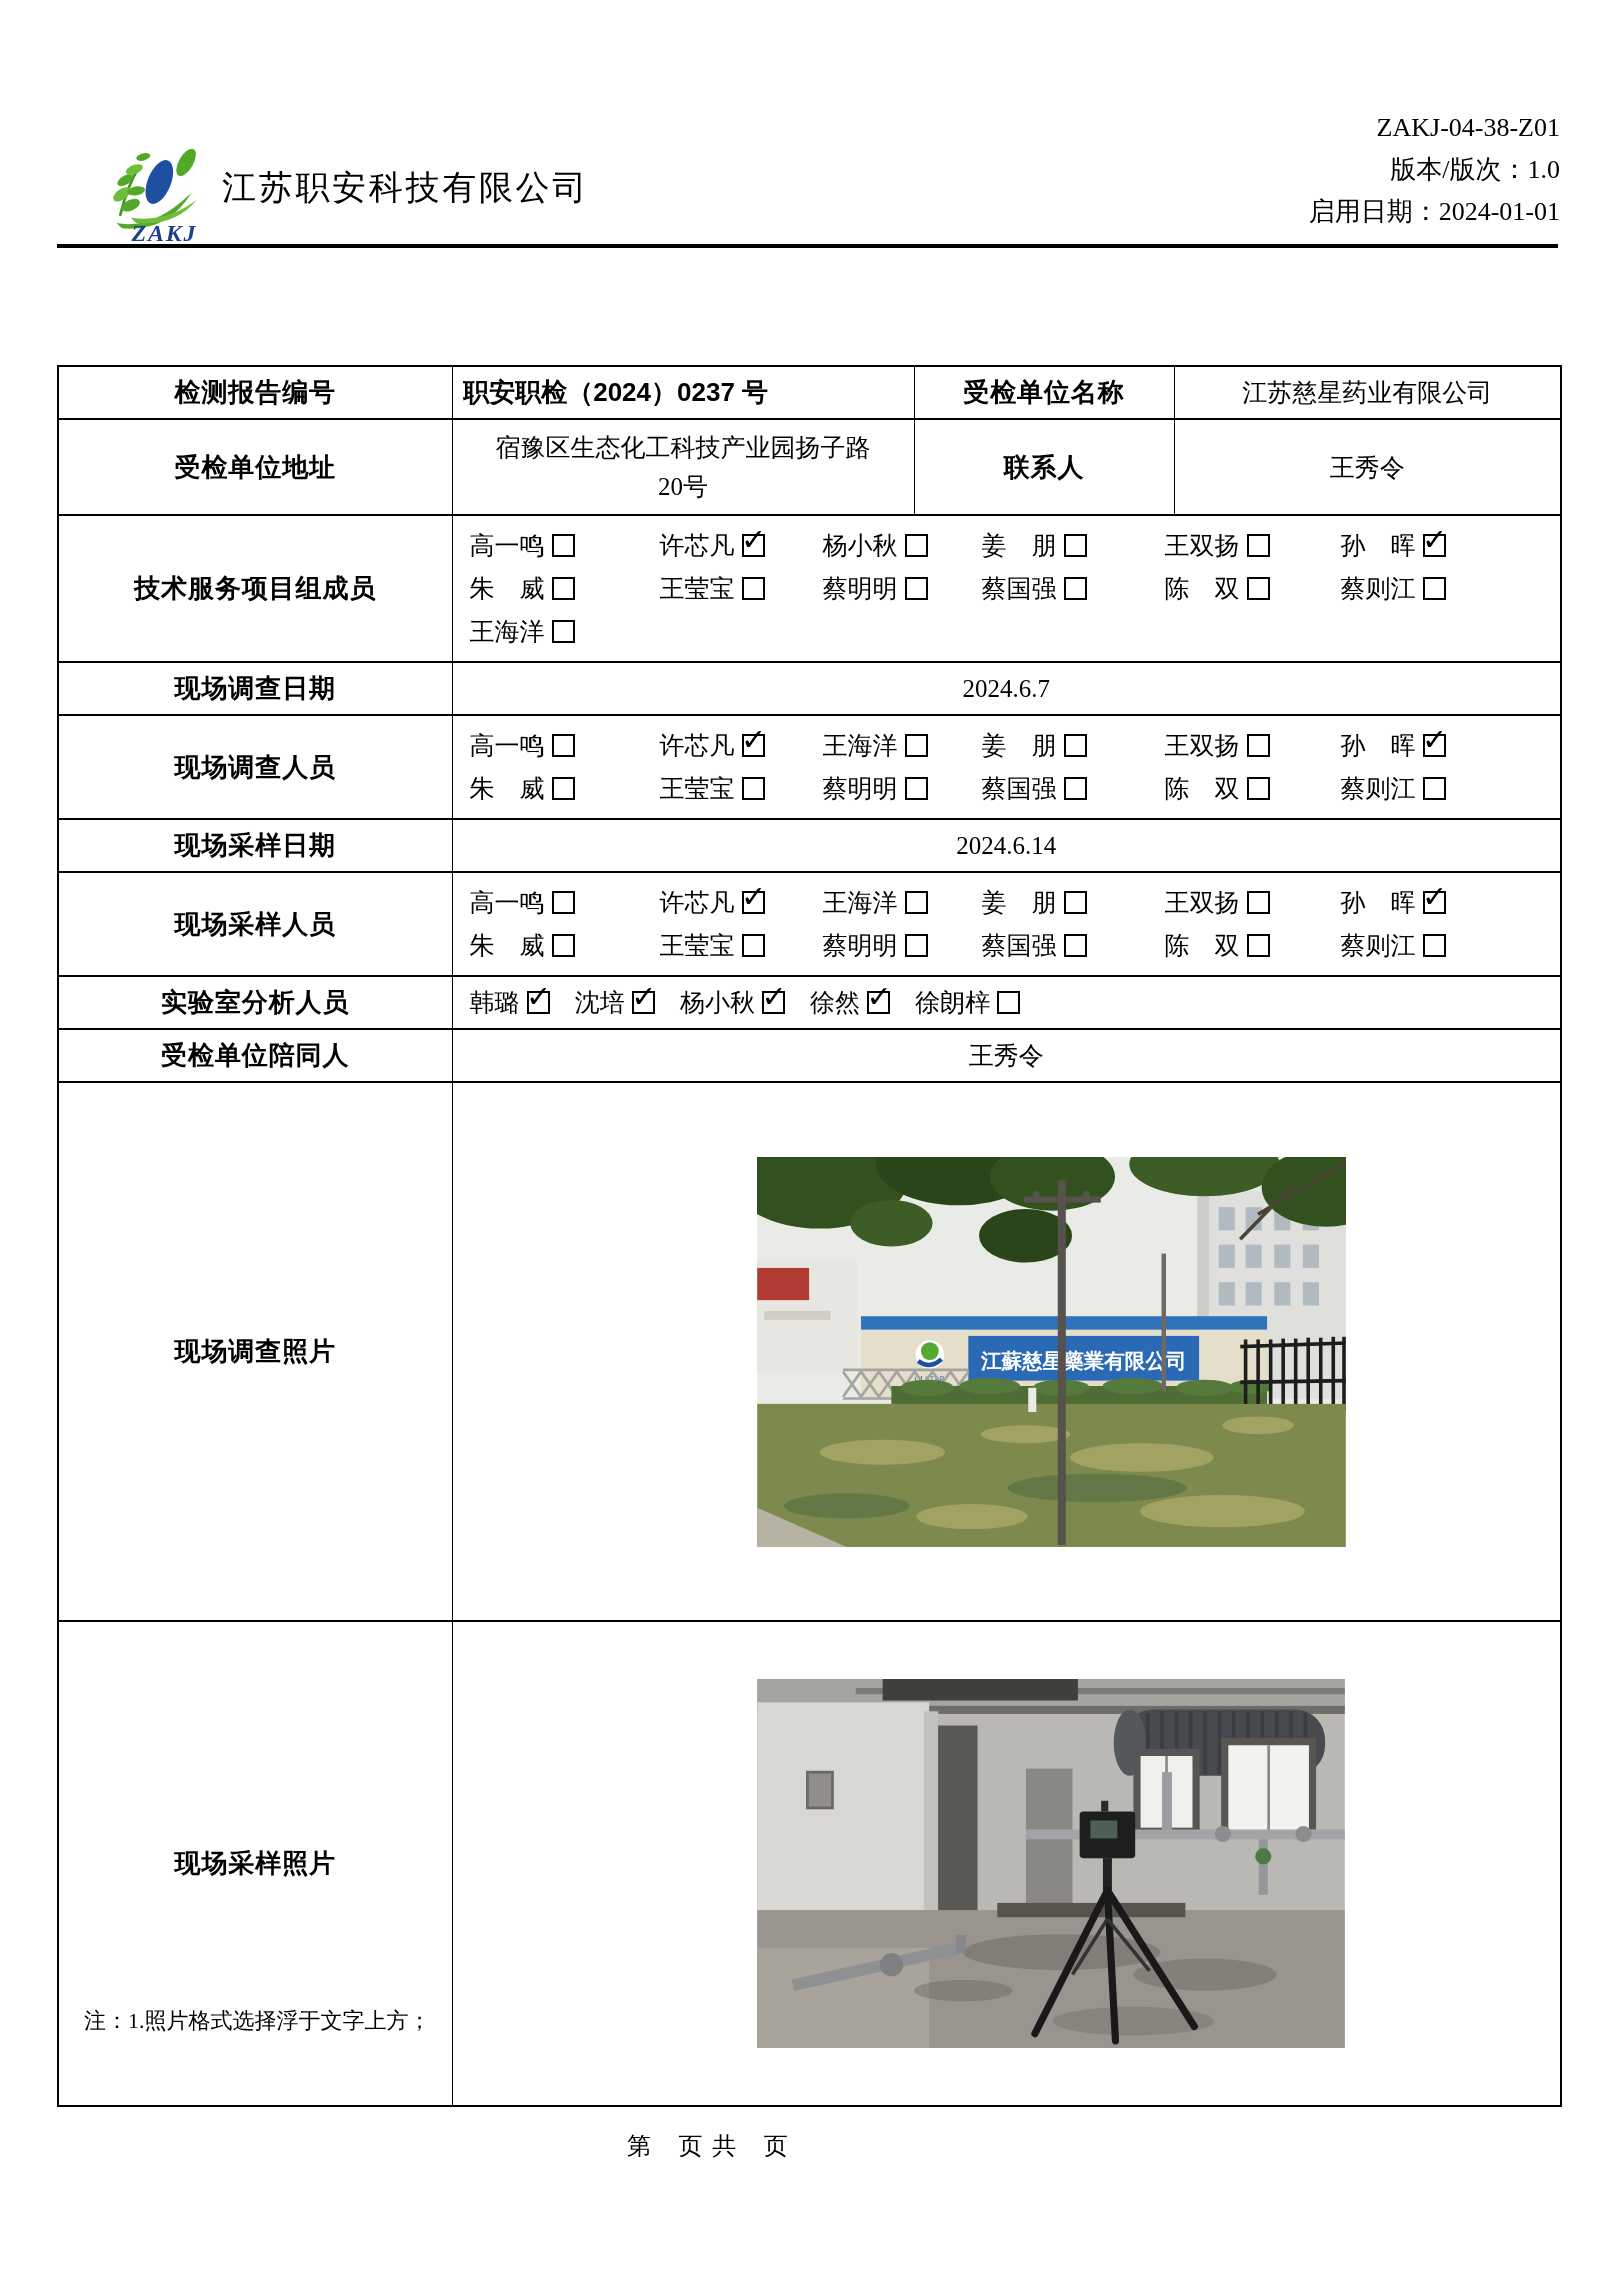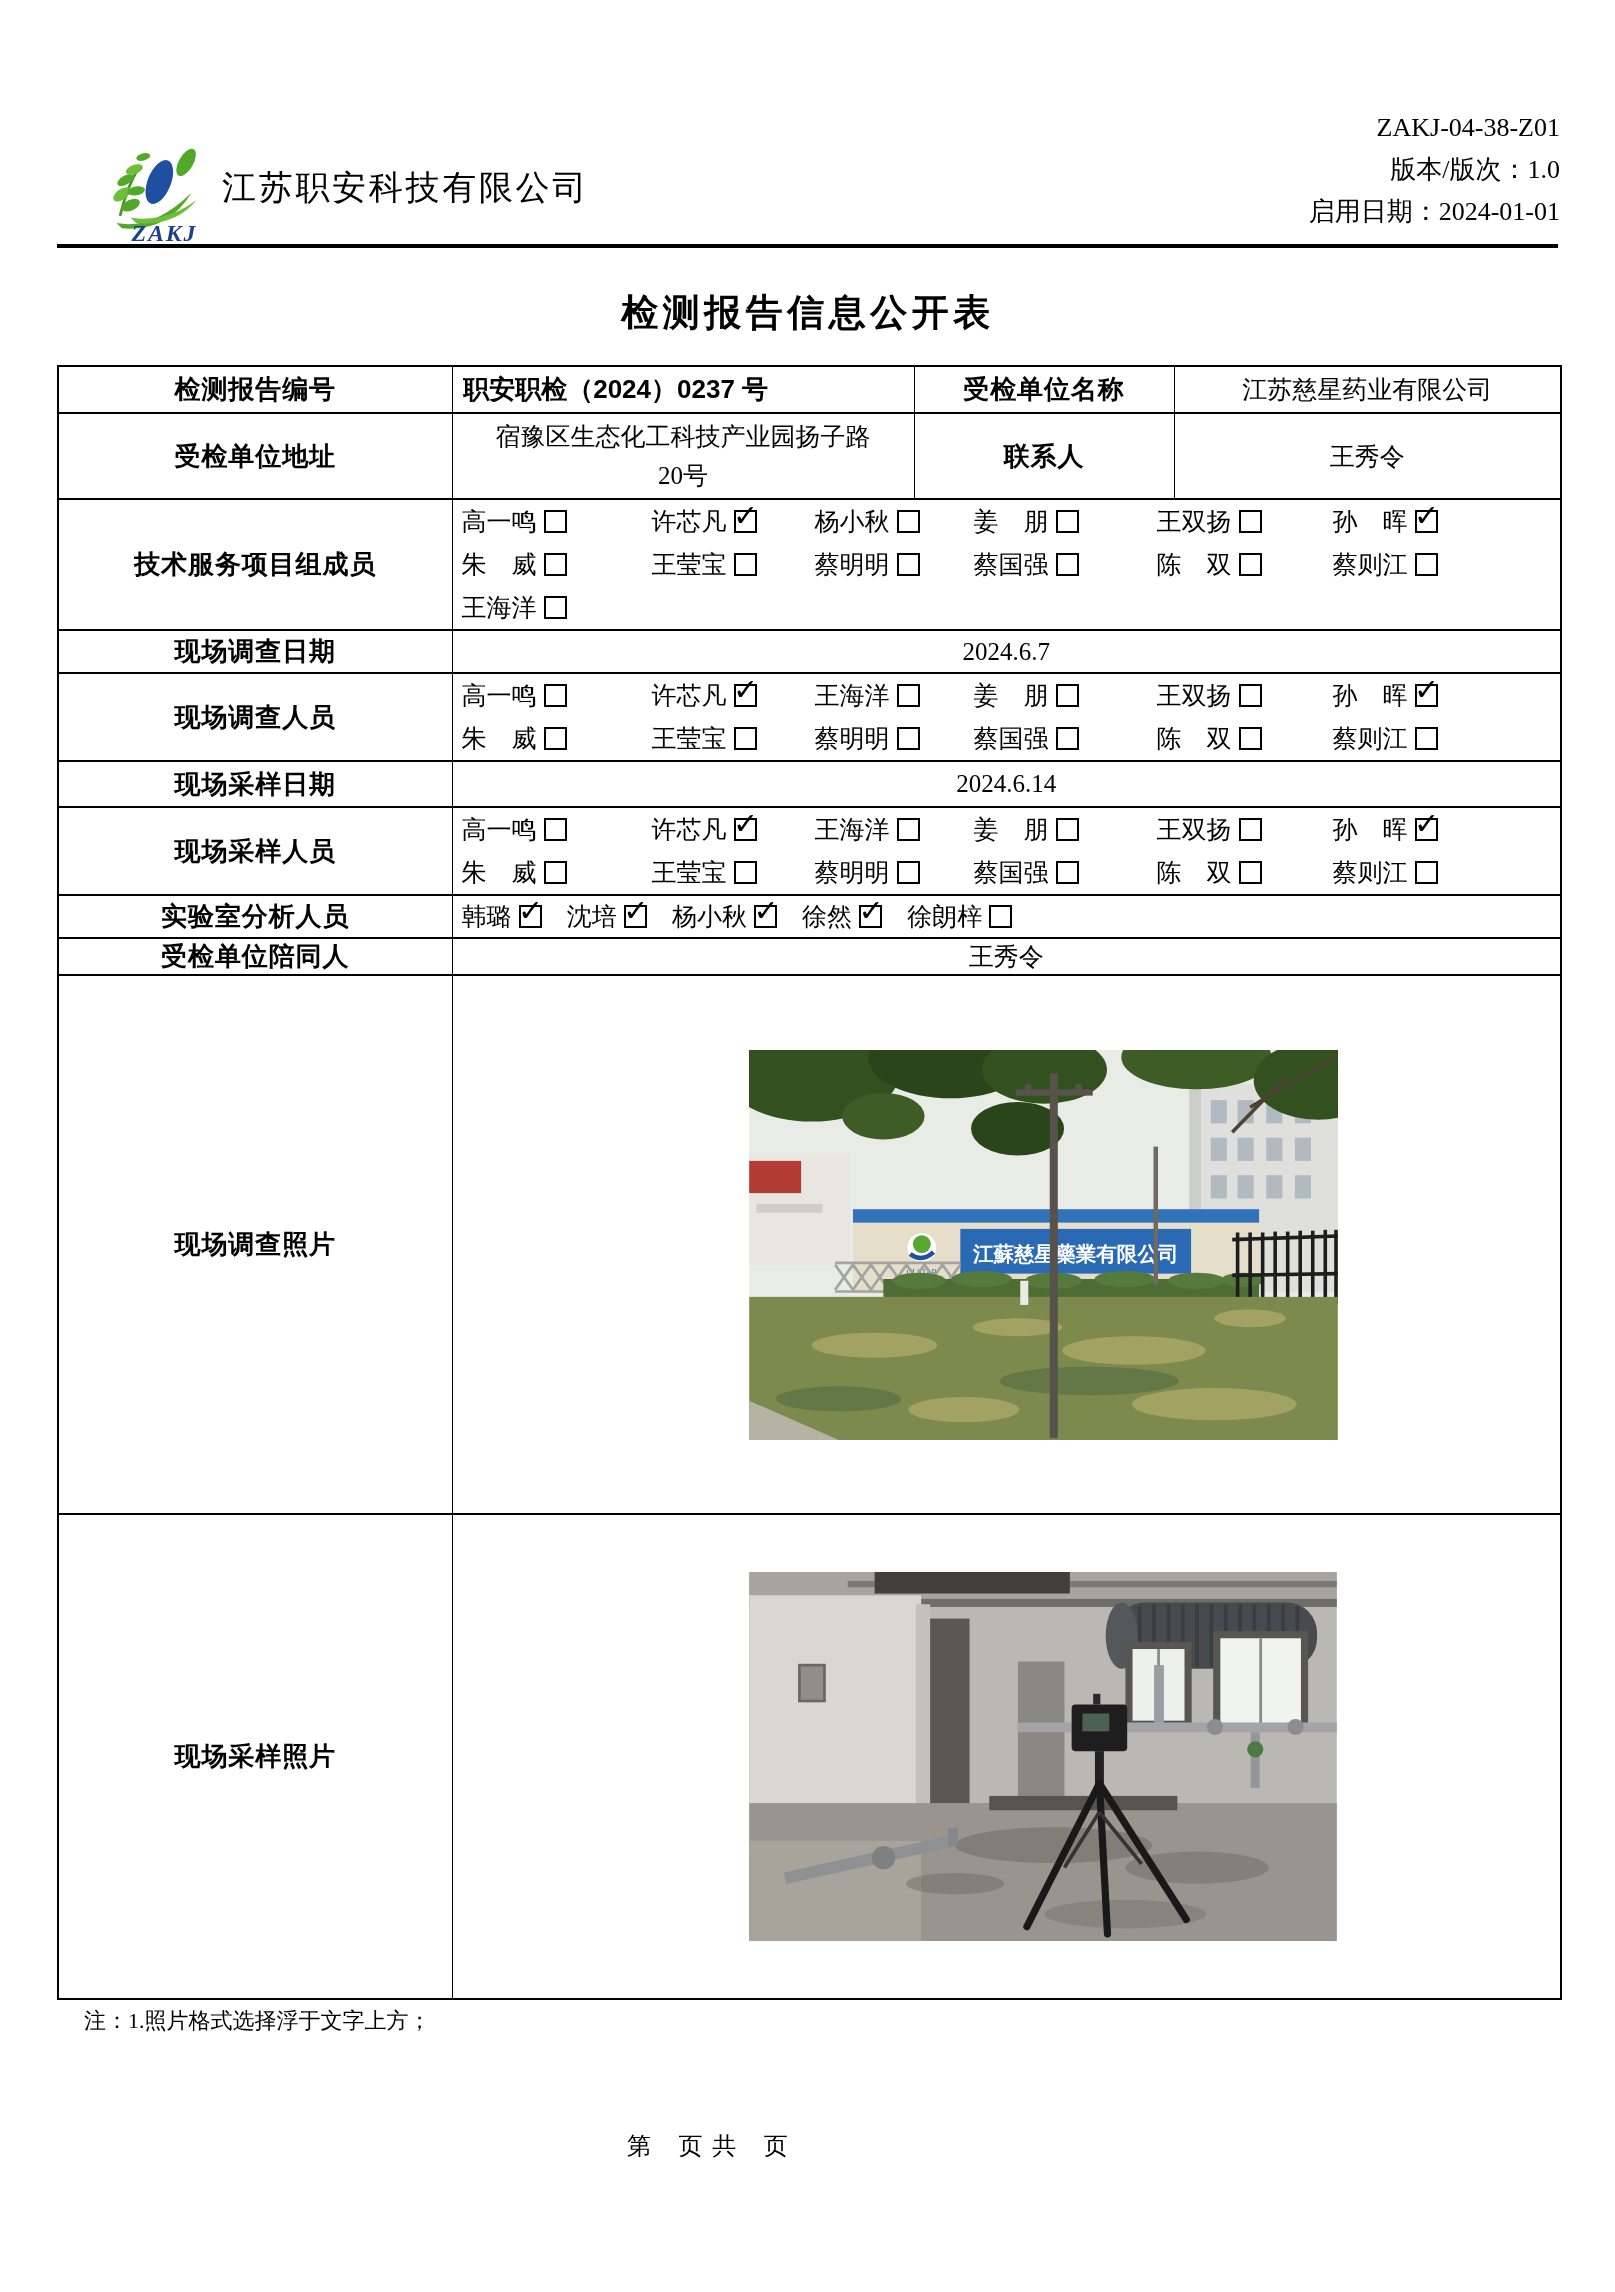--- a/index.html
+++ b/index.html
@@ -18,21 +18,21 @@
   .header-rule{position:absolute;left:57px;top:244px;width:1501px;height:3.6px;background:#000;}
 
   
   .title{position:absolute;left:0;top:288px;width:1616px;text-align:center;margin:0;
          font-family:"Liberation Sans",sans-serif;font-weight:bold;font-size:37px;letter-spacing:4.5px;}
 
   
   table.main{position:absolute;left:57px;top:365px;width:1503px;border-collapse:collapse;
              table-layout:fixed;border:2.7px solid #000;}
   td{border:1.8px solid #000;border-top-width:2.7px;border-bottom-width:2.7px;
-     vertical-align:middle;text-align:center;padding:0;overflow:hidden;}
+     vertical-align:middle;text-align:center;padding:8px;overflow:hidden;}
   .lbl{font-family:"Liberation Sans",sans-serif;font-weight:bold;font-size:26px;letter-spacing:0.9px;}
   .val{font-family:"Liberation Serif",serif;font-size:25px;}
   .bold-val{font-family:"Liberation Sans",sans-serif;font-weight:bold;font-size:26px;
             text-align:left;padding-left:10.7px;}
   .addr{line-height:39px;}
 
   
   .name-line{display:grid;grid-template-columns:190px 163px 159px 183px 176px auto;
              align-items:center;height:43px;padding-left:9px;text-align:left;}
   .name-line.inline{display:flex;gap:25px;height:27px;}
@@ -66,21 +66,20 @@
   </svg>
   <div class="logo-text">ZAKJ</div>
   <div class="company-name">江苏职安科技有限公司</div>
   <div class="doc-meta">
     <div>ZAKJ-04-38-Z01</div>
     <div>版本/版次：1.0</div>
     <div>启用日期：2024-01-01</div>
   </div>
   <div class="header-rule"></div>
 
-  <h1 class="title">检测报告信息公开表</h1>
 
   <table class="main">
     <colgroup>
         <col style="width:394px">
         <col style="width:462px">
         <col style="width:260px">
         <col style="width:387px">
       </colgroup>
 
     <tbody>

